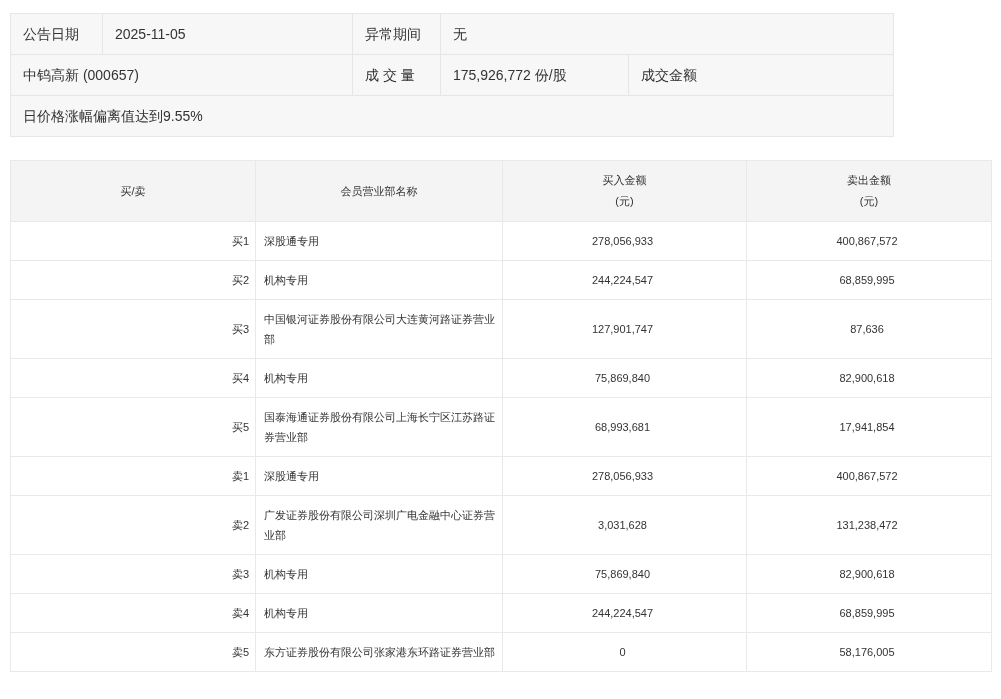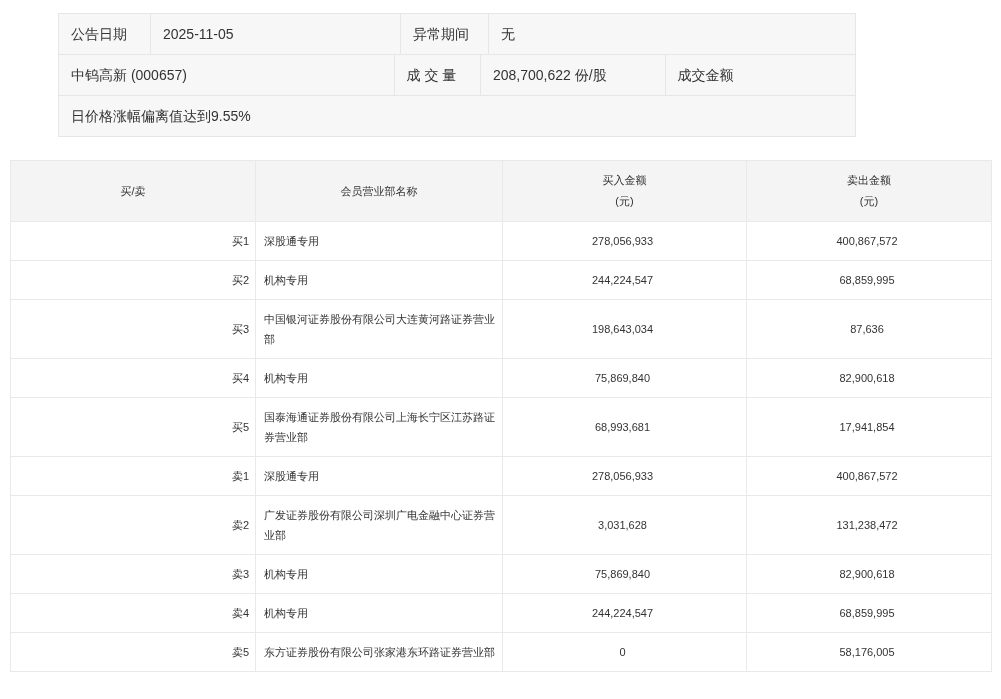--- a/index.html
+++ b/index.html
@@ -8,25 +8,24 @@
     background: #ffffff;
     font-family: "Liberation Sans", "DejaVu Sans", sans-serif;
     color: #333333;
     overflow: hidden;
   }
 
   
   .info-panel {
     position: absolute;
     left: 10px; top: 13px;
-    width: 798px;
+    width: 884px;
     background: #f7f7f7;
     border: 1px solid #e6e6e6;
     font-size: 14px;
-    margin-left: 48px;
   }
   .irow { display: flex; border-bottom: 1px solid #e6e6e6; }
   .irow:last-child { border-bottom: none; justify-content: center; }
   .icell {
     height: 40px; line-height: 40px;
     padding-left: 12px;
     border-right: 1px solid #e6e6e6;
     white-space: nowrap; overflow: hidden;
   }
   .icell:last-child { border-right: none; }
@@ -71,21 +70,21 @@
 <div class="info-panel">
   <div class="irow">
     <div class="icell w92">公告日期</div>
     <div class="icell w250">2025-11-05</div>
     <div class="icell w88">异常期间</div>
     <div class="icell grow">无</div>
   </div>
   <div class="irow">
     <div class="icell w342">中钨高新 (000657)</div>
     <div class="icell w88">成 交 量</div>
-    <div class="icell w188">208,700,622 份/股</div>
+    <div class="icell w188">175,926,772 份/股</div>
     <div class="icell w193">成交金额</div>
   </div>
   <div class="irow">
     <div class="icell grow">日价格涨幅偏离值达到9.55%</div>
   </div>
 </div>
 
 <table class="data-table">
   <colgroup>
     <col style="width:245px">
@@ -116,21 +115,21 @@
     </tr>
     <tr>
       <td class="cell-side">买2</td>
       <td class="cell-branch">机构专用</td>
       <td class="cell-amount">244,224,547</td>
       <td class="cell-amount">68,859,995</td>
     </tr>
     <tr>
       <td class="cell-side">买3</td>
       <td class="cell-branch">中国银河证券股份有限公司大连黄河路证券营业部</td>
-      <td class="cell-amount">198,643,034</td>
+      <td class="cell-amount">127,901,747</td>
       <td class="cell-amount">87,636</td>
     </tr>
     <tr>
       <td class="cell-side">买4</td>
       <td class="cell-branch">机构专用</td>
       <td class="cell-amount">75,869,840</td>
       <td class="cell-amount">82,900,618</td>
     </tr>
     <tr>
       <td class="cell-side">买5</td>

